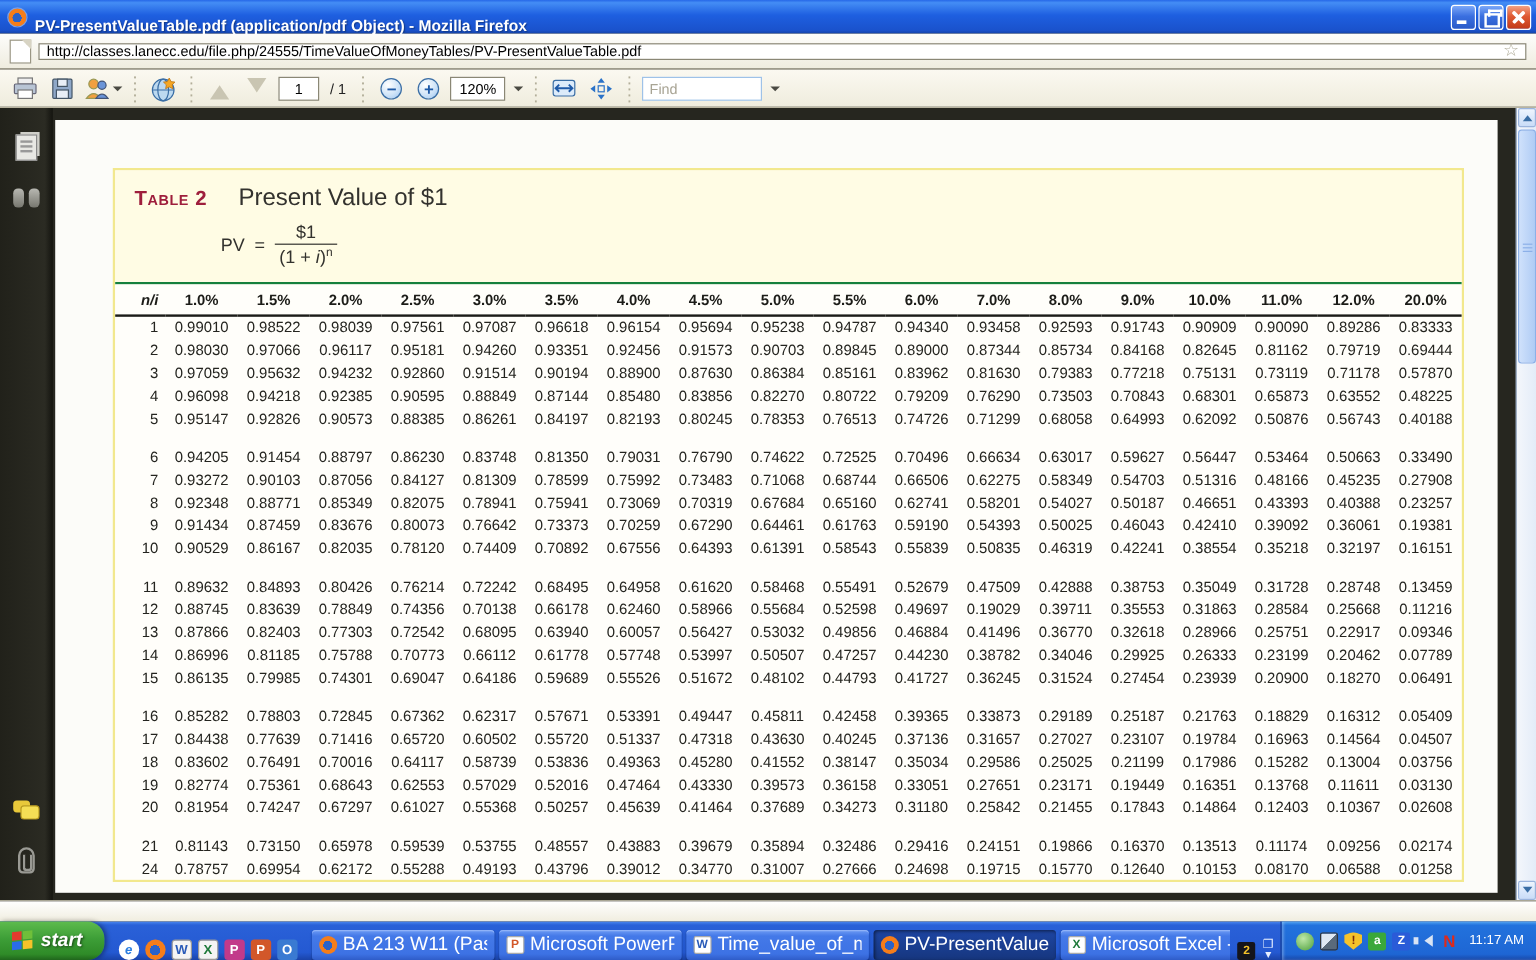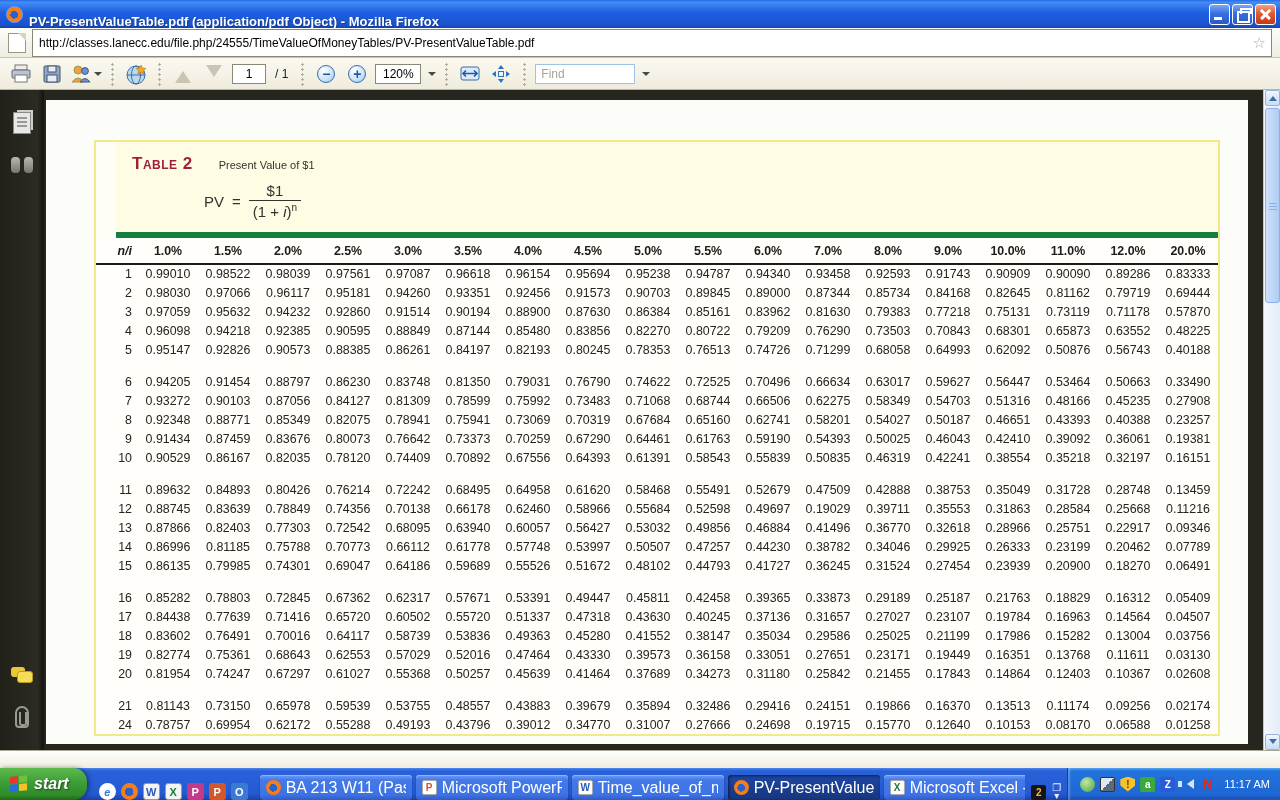--- a/index.html
+++ b/index.html
@@ -21,21 +21,21 @@
   .winbtn.restore::after { content:""; position:absolute; left:4px; top:6px; width:9px; height:8px; border:2px solid #fff; }
   .winbtn.restore::before { content:""; position:absolute; left:7px; top:3px; width:8px; height:4px; border:2px solid #fff; border-bottom:none; }
   .winbtn.close::before,.winbtn.close::after { content:""; position:absolute; left:3px; top:8px; width:13px; height:2.5px; background:#fff; border-radius:1px; }
   .winbtn.close::before { transform:rotate(45deg); } .winbtn.close::after { transform:rotate(-45deg); }
 
   
   .urlbar { position:absolute; top:28px; left:0; right:0; height:30px; background:linear-gradient(180deg,#fdfdfb,#efecdf);
     border-bottom:1px solid #c8c4ae; display:flex; align-items:center; padding:0 8px; gap:6px; }
   .page-ico { width:18px; height:20px; background:#fff; border:1px solid #9a9684; position:relative; flex:0 0 auto; }
   .page-ico::after { content:""; position:absolute; right:-1px; top:-1px; border:4px solid #d8d4c4; border-left-color:transparent; border-bottom-color:transparent; }
-  .url-input { flex:1 1 auto; height:28px; border:1px solid #8a8775; background:#fff; font-size:12px; padding:0 22px 0 6px; color:#000; font-family:"Liberation Sans",sans-serif; }
+  .url-input { flex:1 1 auto; height:14px; border:1px solid #8a8775; background:#fff; font-size:12px; padding:0 22px 0 6px; color:#000; font-family:"Liberation Sans",sans-serif; }
   .star { position:absolute; right:14px; font-size:15px; color:#b3af9d; line-height:1; }
 
   
   .pdfbar { position:absolute; top:58px; left:0; right:0; height:32px; background:linear-gradient(180deg,#fbf9f1,#efecdd);
     border-bottom:1px solid #b8b4a0; display:flex; align-items:center; padding:0 8px; gap:5px; }
   .sep { width:3px; height:24px; margin:0 4px; background-image:radial-gradient(circle,#b2ae99 35%,transparent 40%); background-size:3px 5px; background-repeat:repeat-y; flex:0 0 auto; }
   .tbtn { display:flex; align-items:center; justify-content:center; height:26px; min-width:26px; border-radius:3px; flex:0 0 auto; }
   .drop { width:0; height:0; border:4px solid transparent; border-top-color:#4a4a42; margin:4px 0 0 2px; }
   .pagebox,.zoombox { width:34px; height:20px; border:1px solid #8a8775; background:#fff; font-size:12px; text-align:center; font-family:"Liberation Sans",sans-serif; }
   .zoombox { width:46px; }
@@ -75,24 +75,24 @@
   .varrow.up { top:0; } .varrow.down { bottom:0; }
   .varrow i { width:0; height:0; border:4px solid transparent; }
   .varrow.up i { border-bottom:5px solid #3a6ea5; margin-top:-3px; }
   .varrow.down i { border-top:5px solid #3a6ea5; margin-bottom:-3px; }
   .vthumb { position:absolute; left:1px; top:18px; width:15px; height:195px; border-radius:3px;
     background:linear-gradient(90deg,#cfe1fb,#b0ccf5); border:1px solid #8cb0e8; }
   .vthumb::after { content:""; position:absolute; left:3px; top:50%; width:8px; height:1px; background:#8cb0e8; box-shadow:0 3px 0 #8cb0e8,0 -3px 0 #8cb0e8; }
 
   
   .block { margin:40px 28px 0 48px; border:2px solid #f2e88e; background:#fffef6; }
-  .block-head { background:#fffce4; border-bottom:6px solid #15803d; padding:12px 10px 10px 16px;margin-left:20px; }
+  .block-head { background:#fffce4; border-bottom:2px solid #15803d; padding:12px 10px 10px 16px; }
   .head-row1 { display:flex; align-items:baseline; gap:26px; }
   .tbl-label { font-variant:small-caps; font-weight:bold; color:#9e1e3c; font-size:17px; letter-spacing:0.5px; }
-  .tbl-title { font-size:11px; color:#33322e;text-align:right; }
+  .tbl-title { font-size:20px; color:#33322e;text-align:right; }
   .formula { display:flex; align-items:center; gap:8px; margin:8px 0 2px 72px; font-size:15px; color:#33322e; }
   .frac { display:inline-flex; flex-direction:column; align-items:center; }
   .frac .den { border-top:1px solid #33322e; padding:1px 4px 0 4px; }
   .frac .num { padding:0 4px 1px 4px; }
   .em-i { font-style:italic; }
   sup { font-size:10px; }
 
   table.pv { width:100%; border-collapse:collapse; table-layout:fixed; background:#fffefa; }
   table.pv th, table.pv td { font-size:12.4px; text-align:center; white-space:nowrap; color:#24241f; padding:0; }
   table.pv thead th { font-weight:bold; color:#1c1c18; border-bottom:2px solid #1c1c18; height:26px; vertical-align:middle; }

